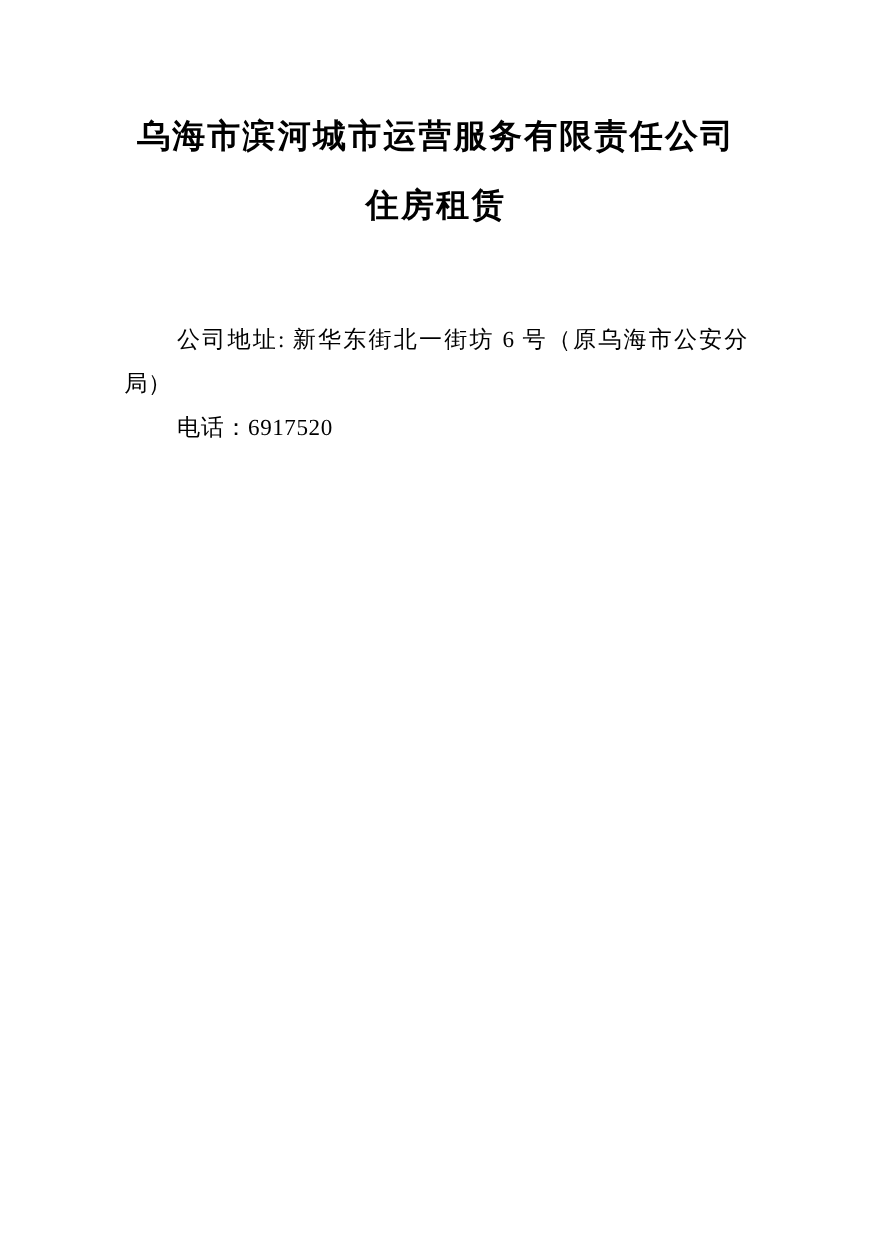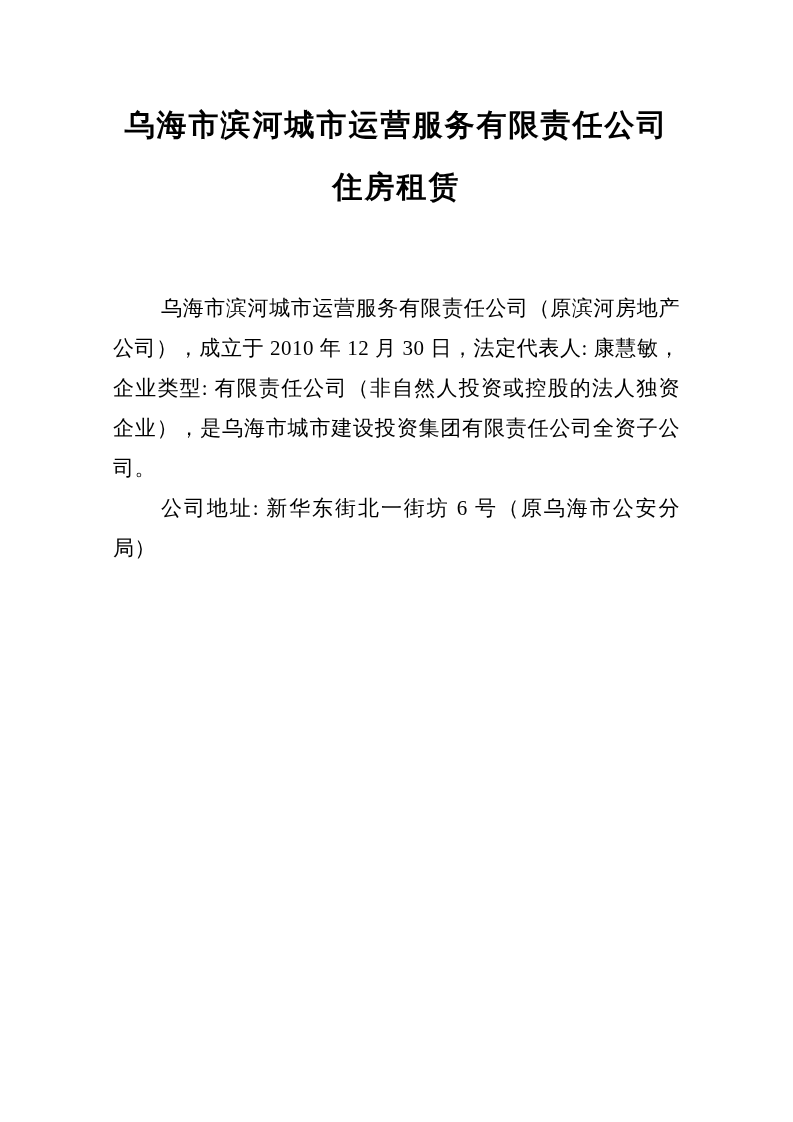--- a/index.html
+++ b/index.html
@@ -45,17 +45,17 @@
 <body>
 
 <div class="page">
 
   <div class="doc-title">
     <div class="title-line">乌海市滨河城市运营服务有限责任公司</div>
     <div class="title-line">住房租赁</div>
   </div>
 
   <div class="doc-body">
-    <p>乌海市滨河城市运营服务有限责任公司（原滨河房地产公司），成立于 2010 年 12 月 30 日，法定代表人: 康慧敏，企业类型: 有限责任公司（非自然人投资或控股的法人独资企业），是乌海市城市建设投资集团有限责任公司全资子公司。</p>
     <p>公司地址: 新华东街北一街坊 6 号（原乌海市公安分局）</p>
+    <p>电话：6917520</p>
   </div>
 
 </div>
 
 </body></html>

